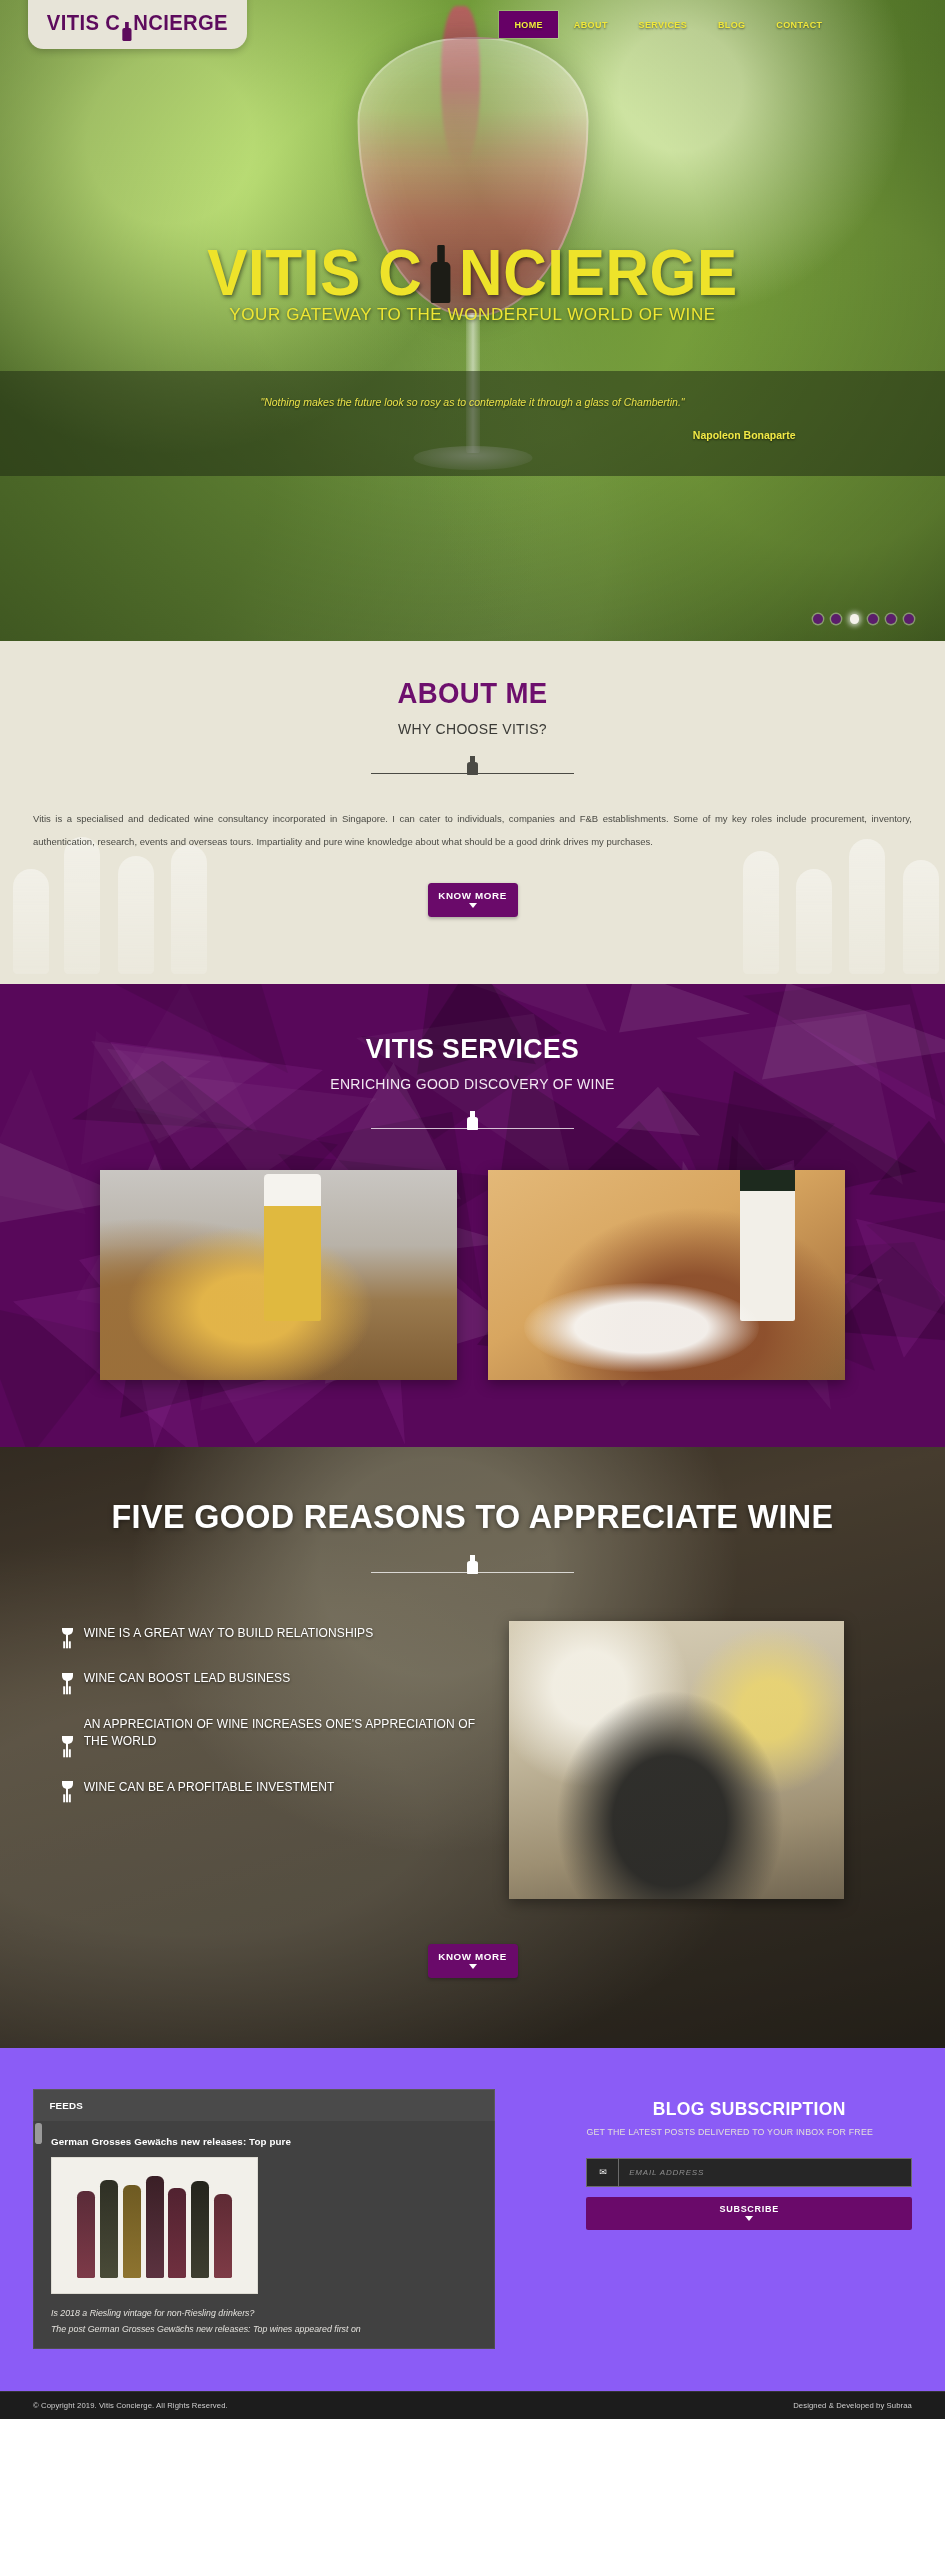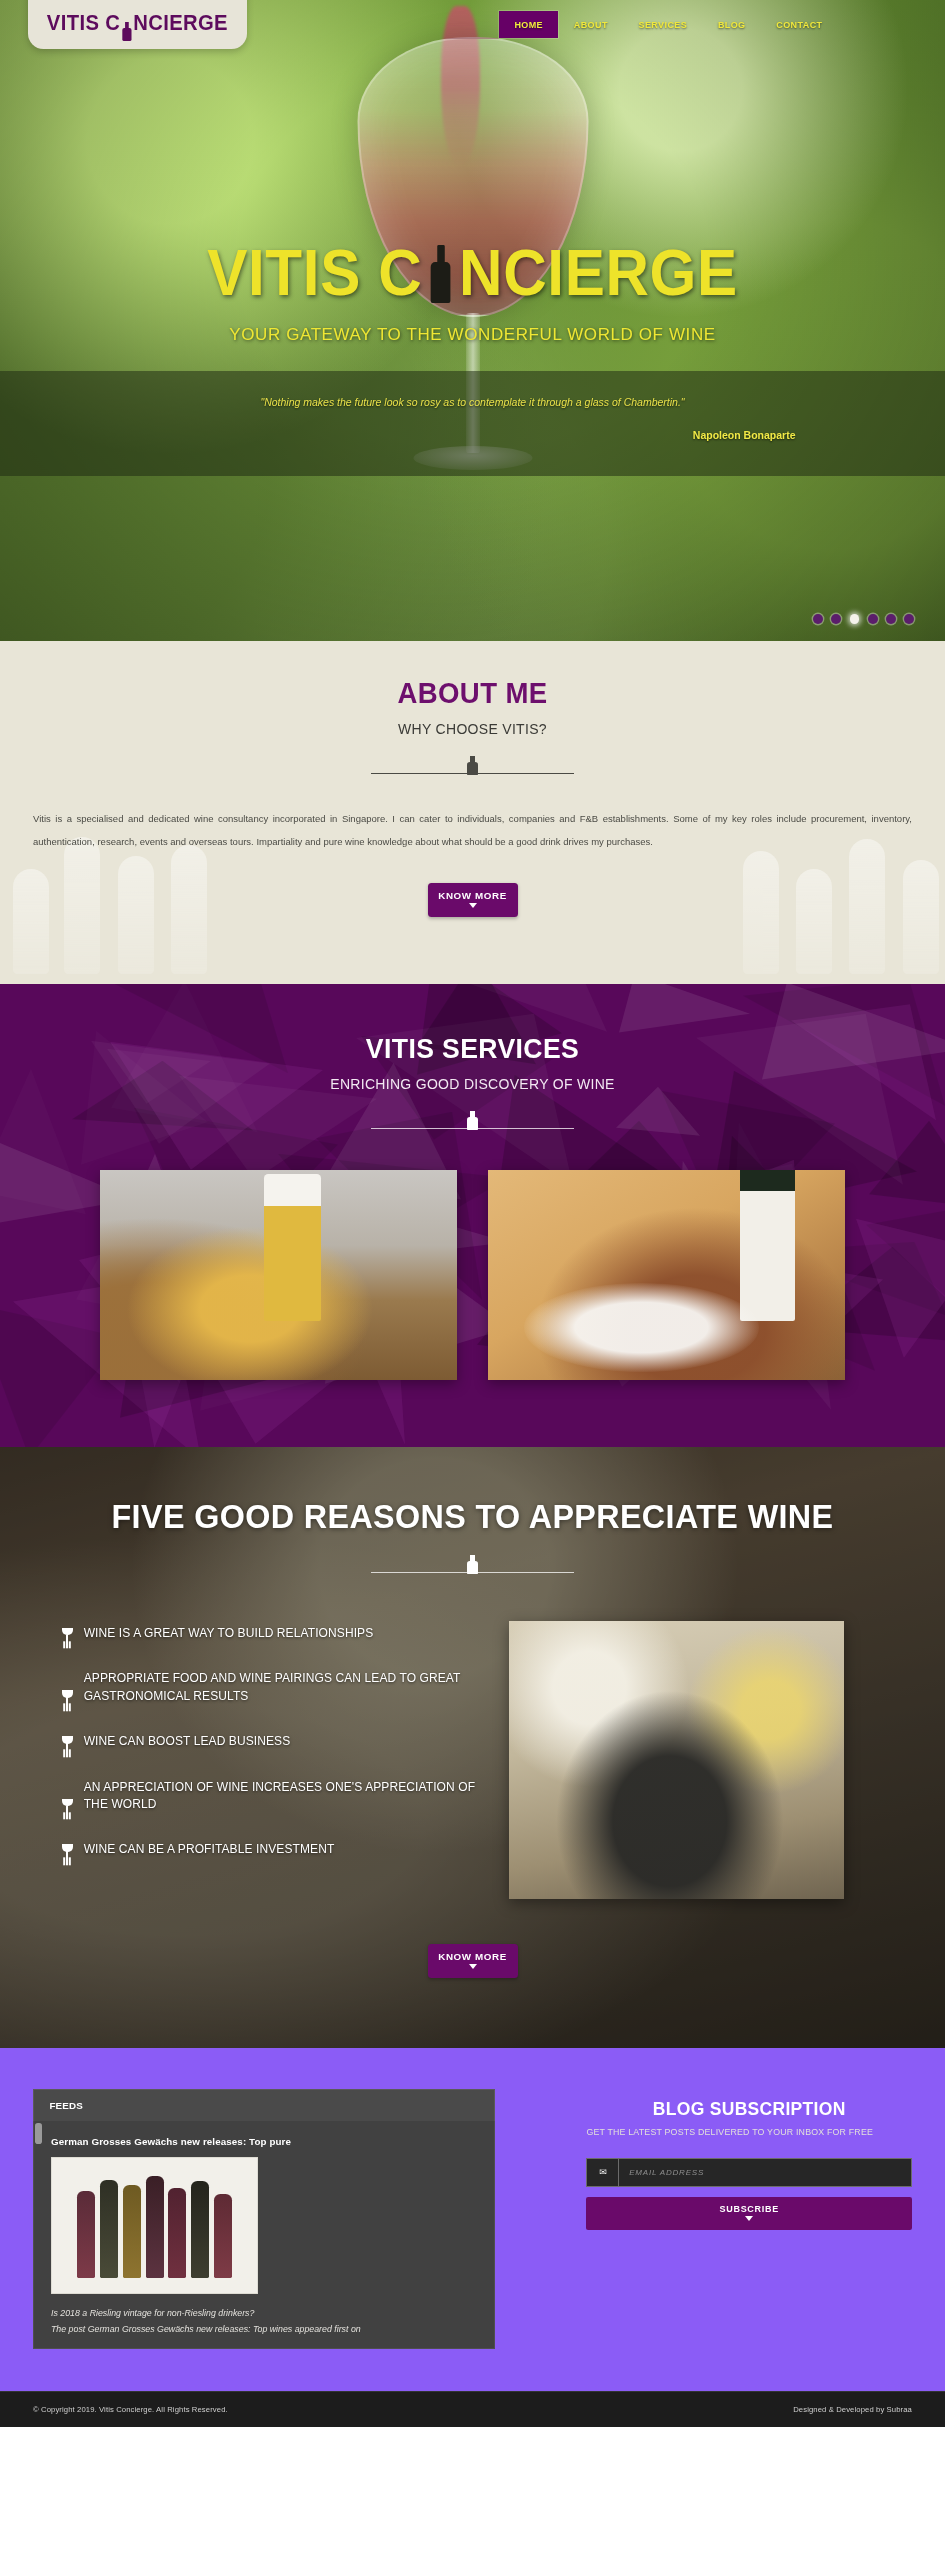--- a/index.html
+++ b/index.html
@@ -138,21 +138,21 @@
   .hero-title .o-bottle2 {
     display: inline-block; position: relative; width: 39px; height: 60px; vertical-align: -7px;
   }
   .hero-title .o-bottle2:before {
     content:""; position:absolute; left:15.4px; top:2.8px; width:8.4px; height:21px; background:#1c1c16; border-radius:1.4px;
   }
   .hero-title .o-bottle2:after {
     content:""; position:absolute; left:9px; top:19.6px; width:21px; height:41px; background:#1c1c16; border-radius:4.9px 4.9px 2.1px 2.1px;
   }
   .hero-sub {
-    margin-top: 21px;
+    margin-top: 1px;
     color: #efe733;
     font-size: 17px;
     font-weight: normal;
     letter-spacing: 0.6px;
     font-family: "Liberation Sans Narrow", "Liberation Sans", sans-serif;
     text-shadow: 0.7px 1.4px 3.5px rgba(0,0,0,.6);
   }
 
   .quote-band {
     position: absolute; left: 0; right: 0; top: 371px; height: 105px;
@@ -375,21 +375,21 @@
     padding: 7.7px 0 9px; border-radius: 2.1px;
     font-family: "Liberation Sans Narrow", "Liberation Sans", sans-serif;
   }
   .btn-sub .glassmark {
     display: block; margin: 2.1px auto 0; width: 0; height: 0;
     border-left: 4.2px solid transparent; border-right: 4.2px solid transparent; border-top: 5.6px solid #fff;
   }
 
   .copybar {
     margin-top: 42px; border-top: 0.7px solid #333;
-    background: #1c1c1c; height: 36px;
+    background: #1c1c1c; height: 28px;
   }
   .copybar-inner {
     width: 879px; margin: 0 auto; height: 100%;
     display: flex; align-items: center; justify-content: space-between;
   }
   .copybar span { color: #cfcfcf; font-size: 7.7px; letter-spacing: 0.1px; }
 </style>
 </head>
 <body>
 
@@ -558,24 +558,20 @@
           <span class="bt-body"></span>
       </div>
       <div class="reasons-row">
         <div class="reasons-list">
           <div class="reason">
             <span class="rg"></span>
             <span class="reason-text">WINE IS A GREAT WAY TO BUILD RELATIONSHIPS</span>
           </div>
           <div class="reason">
             <span class="rg"></span>
-            <span class="reason-text">APPROPRIATE FOOD AND WINE PAIRINGS CAN LEAD TO GREAT GASTRONOMICAL RESULTS</span>
-          </div>
-          <div class="reason">
-            <span class="rg"></span>
             <span class="reason-text">WINE CAN BOOST LEAD BUSINESS</span>
           </div>
           <div class="reason">
             <span class="rg"></span>
             <span class="reason-text">AN APPRECIATION OF WINE INCREASES ONE'S APPRECIATION OF THE WORLD</span>
           </div>
           <div class="reason">
             <span class="rg"></span>
             <span class="reason-text">WINE CAN BE A PROFITABLE INVESTMENT</span>
           </div>

